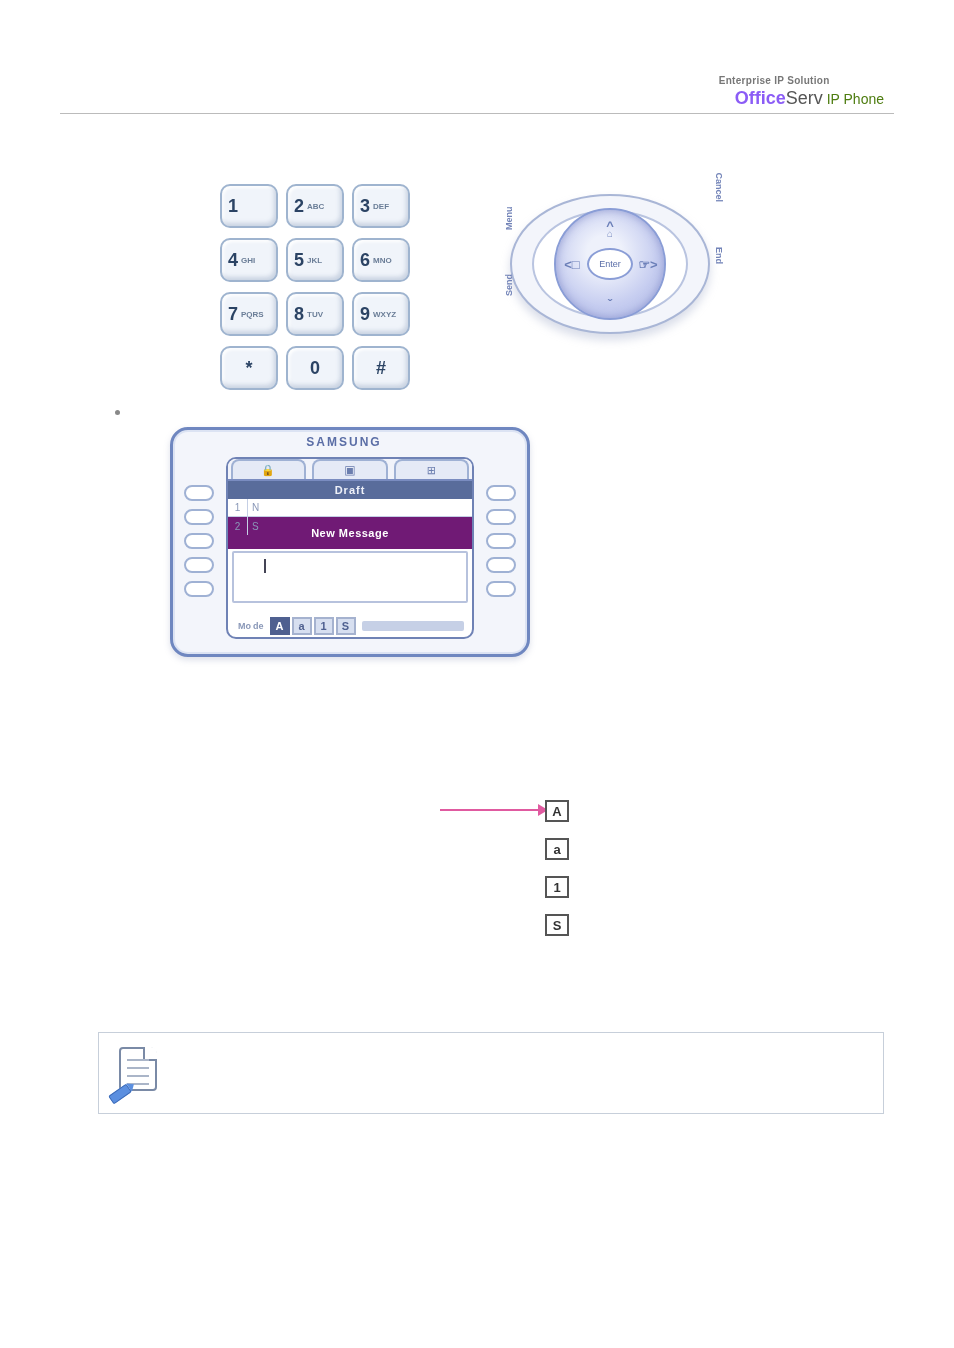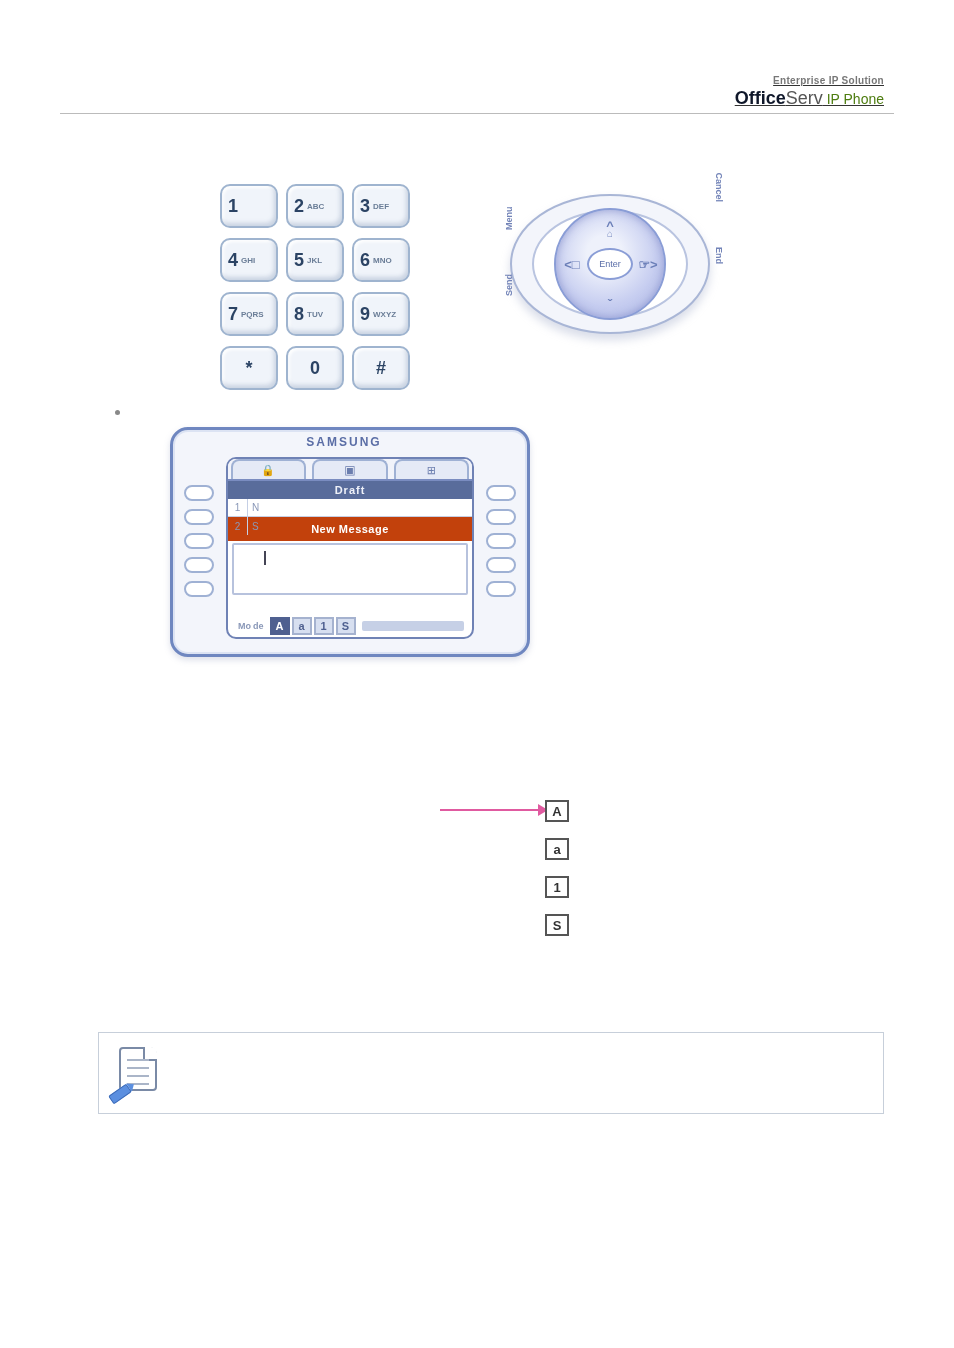--- a/index.html
+++ b/index.html
@@ -1,24 +1,24 @@
 <!DOCTYPE html>
 <html><head>
 <meta charset="utf-8">
 <style>
   * { box-sizing: border-box; margin: 0; padding: 0; }
   html, body { width: 954px; height: 1348px; background: #fff; font-family: Arial, Helvetica, sans-serif; color: #333; }
   .page { position: relative; width: 954px; height: 1348px; padding: 70px 60px 60px 60px; }
 
   
   .hdr { padding: 6px 10px 6px 0; border-bottom: 1px solid #bbb; display:flex; justify-content:flex-end; }
-  .brand { text-align: right; line-height: 1.05; text-decoration: underline; }
+  .brand { line-height: 1.05; }
   .brand-top { font-size:10px; color:#777; font-weight:bold; letter-spacing: .3px; margin-bottom:2px; }
   .brand-line { font-size:18px; color:#555; }
-  .brand-line b { font-weight:900; color:#0f172a; }
+  .brand-line b { font-weight:900; color:#8b5cf6;margin-left:16px; }
   .brand-ip { font-size:14px; color:#4d7c0f; }
 
   
   .annex-row { display:flex; gap:90px; margin: 70px 0 20px 160px; align-items:flex-start; }
 
   
   .keypad { display:grid; grid-template-columns: repeat(3, 58px); grid-auto-rows: 44px; gap:10px 8px; }
   .key { border:2px solid #9fb4cf; border-radius:10px; background:#f0f4fa; box-shadow: inset -2px -3px 4px rgba(130,150,180,.35), inset 2px 2px 3px #fff; display:flex; align-items:center; padding:0 6px; }
   .key .big { font-weight:900; font-size:18px; color:#2b4364; }
   .key .sub { font-size:8px; color:#6a7d97; margin-left:3px; font-weight:bold; }
@@ -55,21 +55,21 @@
 
   .top-sams { position:absolute; left:0; right:12px; top:8px; text-align:center; font-size:12px; font-weight:900; color:#5b6ea6; letter-spacing:2px; }
   .screen { position:absolute; left:56px; right:56px; top:30px; bottom:18px; border:2px solid #6f82b5; border-radius:10px; background:#fff; overflow:hidden; }
   .screen-tabsrow { height:22px; border-bottom:2px solid #7a8cc0; background:#f1f3fa; display:flex; align-items:flex-end; }
   .tab { flex:1; height:20px; border:2px solid #9fb1d4; border-bottom:none; border-radius:8px 8px 0 0; margin:0 3px; background:#e5eaf6; display:flex; align-items:center; justify-content:center; font-size:11px; color:#6b7eae; }
   .tab.mid { font-size:12px; }
   .titlebar { height:18px; background:#596c9b; color:#eef1f9; font-size:11px; letter-spacing:1px; display:flex; align-items:center; justify-content:center; font-weight:bold; }
   .listarea { display:flex; height:18px; border-bottom:1px solid #c5cfe5; }
   .cellidx { width:20px; border-right:1px solid #c5cfe5; font-size:10px; color:#8a98b8; display:flex; align-items:center; justify-content:center; }
   .celltxt { flex:1; font-size:10px; color:#8a98b8; display:flex; align-items:center; padding-left:4px; }
-  .msgbar { height:24px; background:#c2410c; color:#fff; font-size:11px; display:flex; align-items:center; justify-content:center; font-weight:bold; letter-spacing:.5px; }
+  .msgbar { height:32px; background:#701a75; color:#fff; font-size:11px; display:flex; align-items:center; justify-content:center; font-weight:bold; letter-spacing:.5px; }
   .editarea { height:52px; border:2px solid #b7c2dd; margin:2px 4px; border-radius:2px; background:#fff; position:relative; }
   .cursor { position:absolute; left:30px; top:6px; width:1.5px; height:14px; background:#445; }
   .modebar { position:absolute; left:0; right:0; bottom:0; height:22px; display:flex; align-items:center; }
   .modebar .lab { font-size:9px; color:#8a98b8; margin:0 6px 0 10px; font-weight:bold; }
   .modechips { display:flex; gap:2px; }
   .chip { width:20px; height:18px; border:2px solid #a5b2cf; background:#d7dff0; font-size:11px; font-weight:bold; color:#4f6090; display:flex; align-items:center; justify-content:center; }
   .chip.active { background:#4f6090; color:#fff; border-color:#4f6090; }
   .modebar .trail { flex:1; height:10px; background:#c6d0e6; margin:0 8px 0 6px; border-radius:2px; }
 
   

